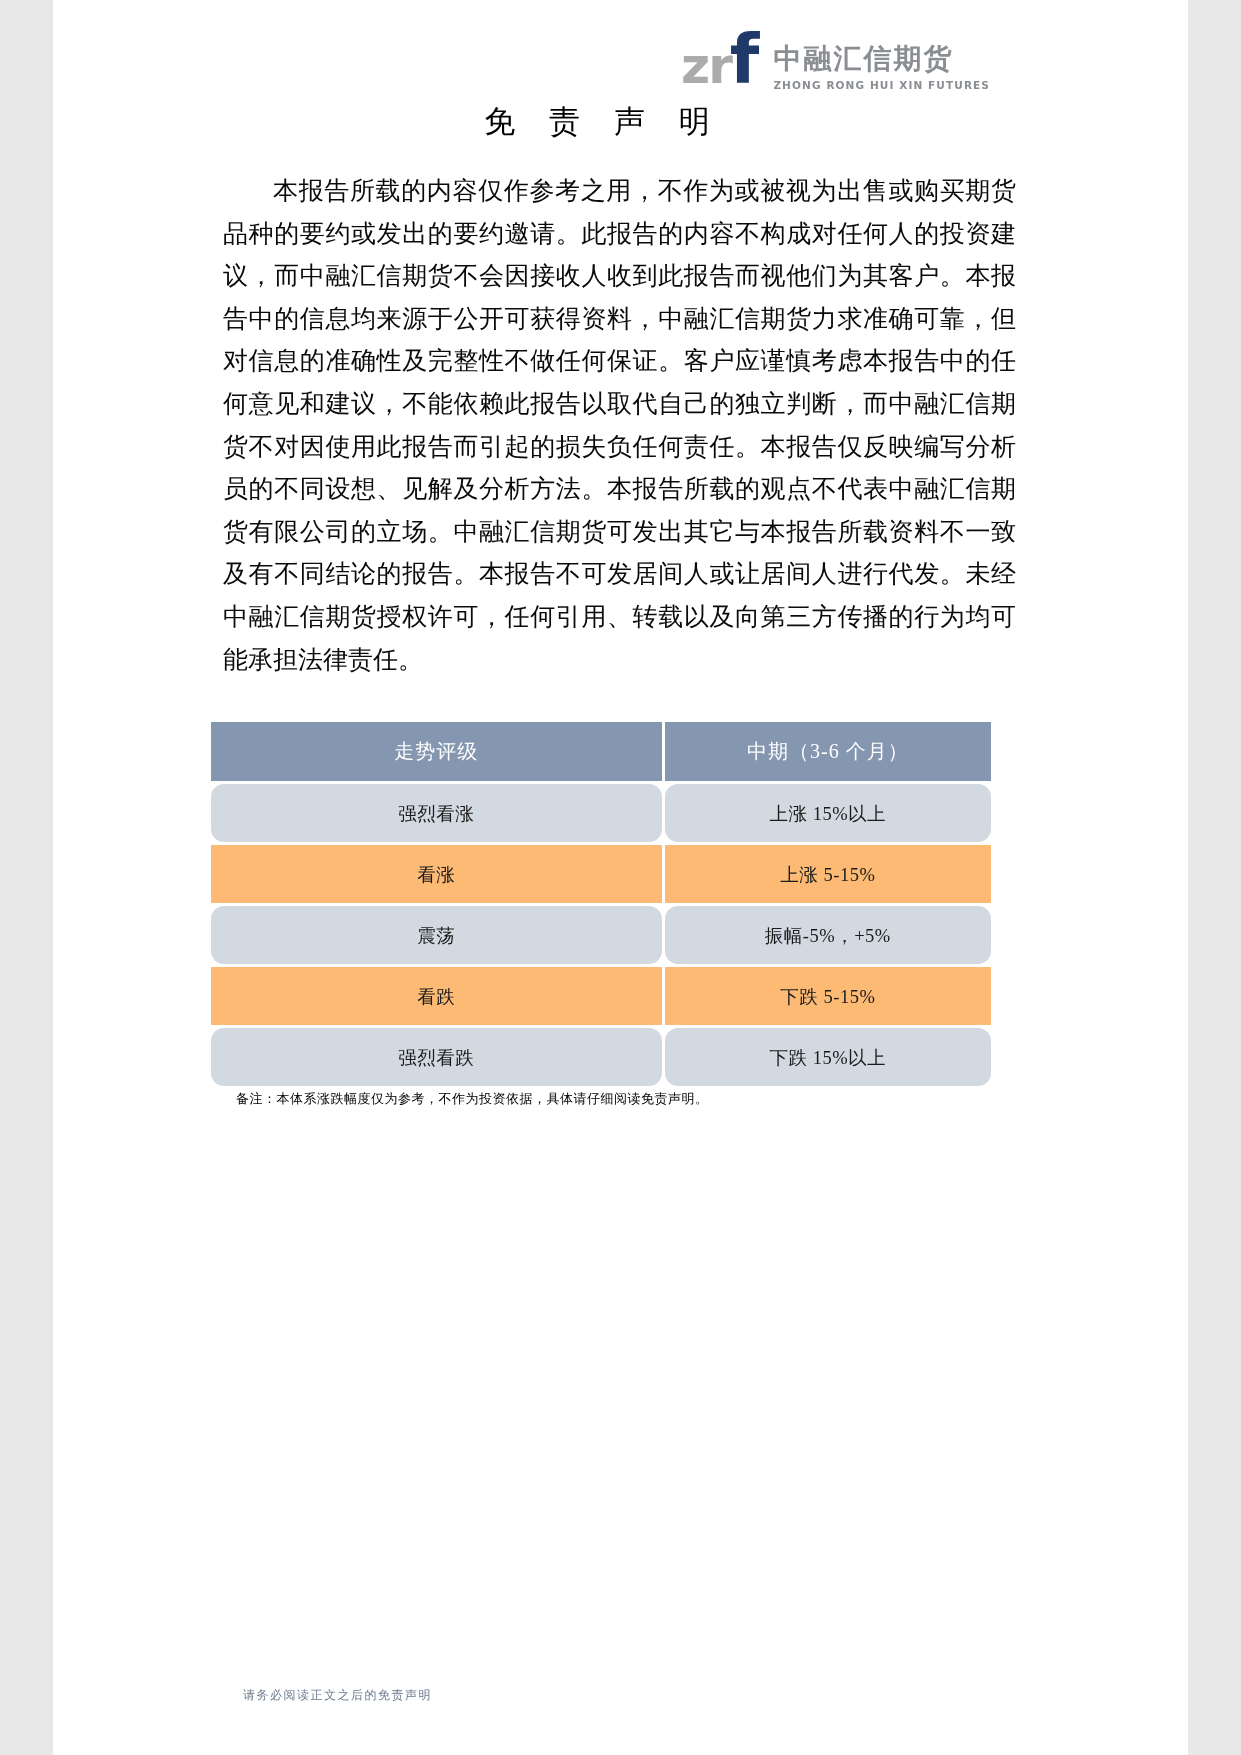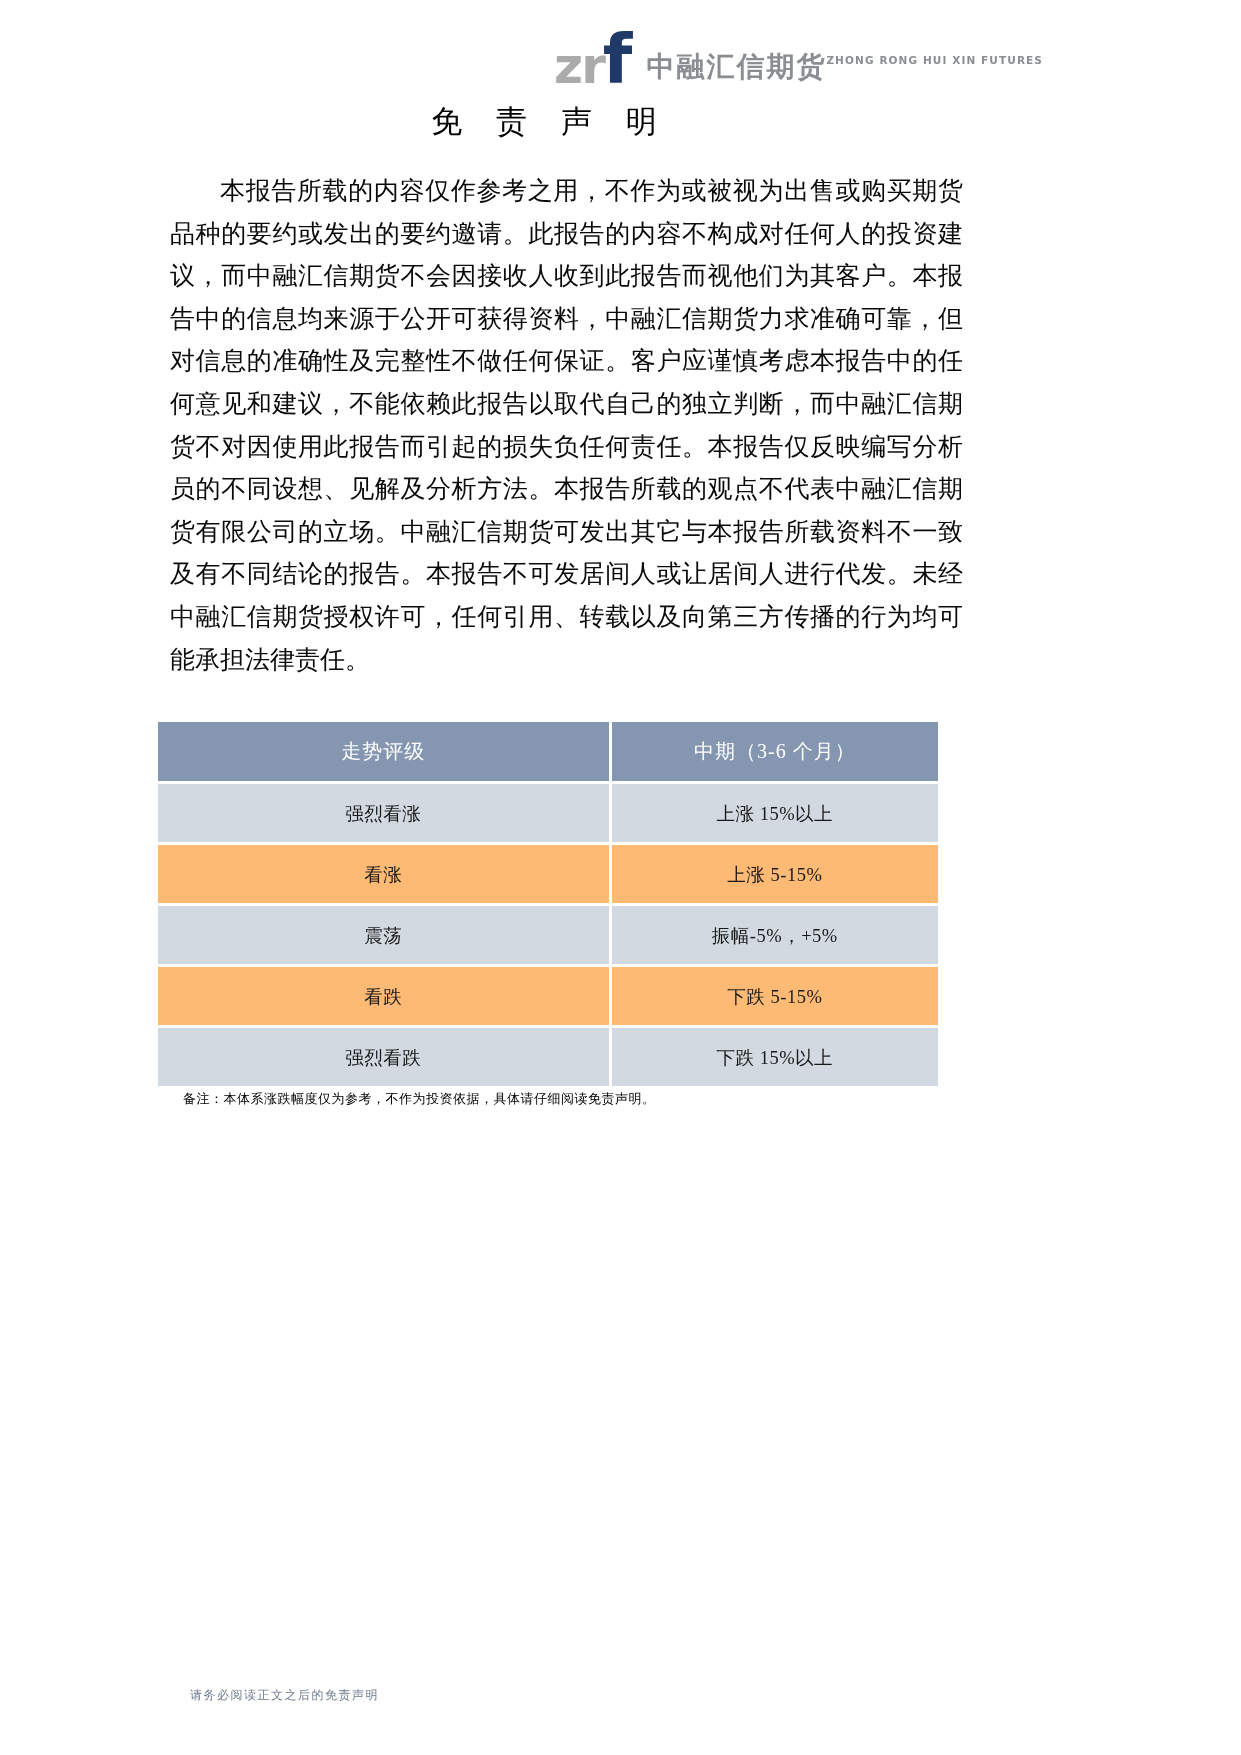--- a/index.html
+++ b/index.html
@@ -1,36 +1,36 @@
 <!DOCTYPE html>
 <html><head>
 <meta charset="utf-8">
 <style>
   * { margin:0; padding:0; box-sizing:border-box; }
   html,body { background:#e8e8e8; }
   .page {
     position:relative;
-    width:1241px; height:1755px;
+    width:1135px; height:1755px;
     margin:0 auto;
     background:#ffffff;
     font-family:"DejaVu Serif","Liberation Serif",serif;
     color:#000;
     overflow:hidden;
   }
 
   
   .logo {
     position:absolute; top:26px; right:198px;
     display:flex; align-items:center; gap:14px;
     font-family:"DejaVu Sans","Liberation Sans",sans-serif;
   }
   .logo-mark { display:flex; align-items:baseline; line-height:1; }
   .logo-zr { font-size:50px; font-weight:bold; color:#ABABAB; letter-spacing:-2px; }
   .logo-f  { font-size:68px; font-weight:bold; color:#1F3A68; margin-left:-1px; }
-  .logo-names { display:flex; flex-direction:row; justify-content:center; padding-top:14px; }
+  .logo-names { display:flex; flex-direction:column; justify-content:center; padding-top:14px; }
   .logo-cn { font-size:28px; font-weight:bold; color:#8A8D91; letter-spacing:2px; line-height:1.15; }
   .logo-en { font-size:10.5px; font-weight:bold; color:#8A8D91; letter-spacing:1.1px; margin-top:3px; }
 
   
   .doc-title {
     position:absolute; top:101px; left:155px; width:790px;
     text-align:center;
     font-size:31px; font-weight:normal; letter-spacing:12px;
     color:#000;
   }
@@ -64,21 +64,21 @@
     font-weight:normal; font-size:20px;
     height:59px; text-align:center; vertical-align:middle;
     letter-spacing:1px;
   }
   .rating-table td {
     height:58px; text-align:center; vertical-align:middle;
     font-size:18.5px; color:#1a1a1a; letter-spacing:0.5px;
   }
   .rating-table col.c1 { width:58%; }
   .rating-table col.c2 { width:42%; }
-  .rating-table tr.row-gray td { background:#D3D9E1; }
+  .rating-table tr.row-gray td { background:#D3D9E1;border-radius:13px; }
   .rating-table tr.row-blue td { background:#fdba74; }
 
   
   .table-note {
     position:absolute; top:1090px; left:183px; width:760px;
     font-size:13px; color:#000; letter-spacing:0.5px;
   }
 
   
   .page-footer {

